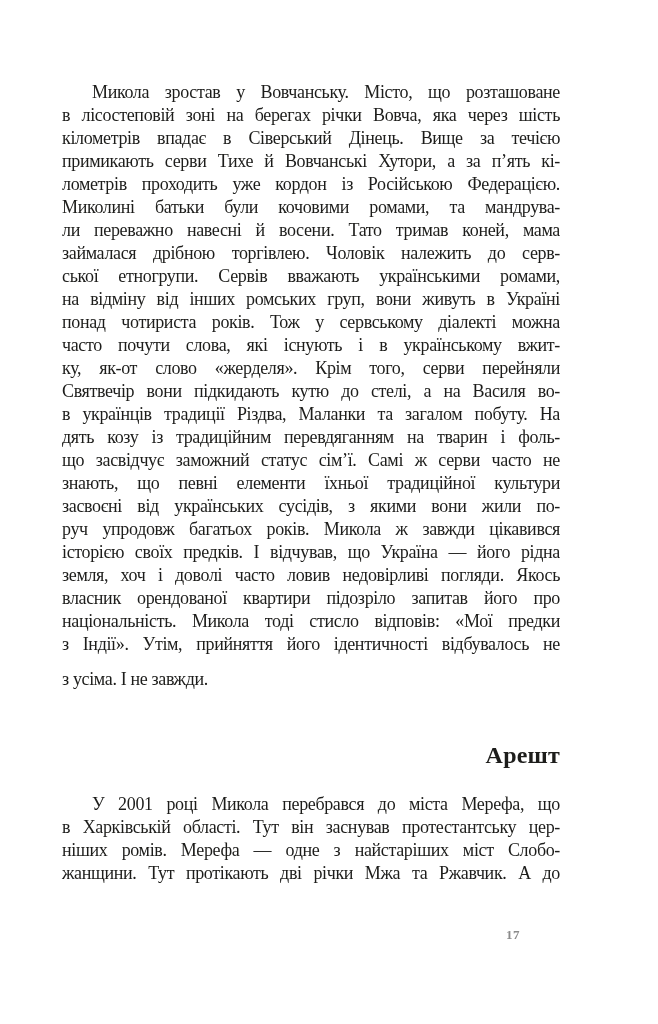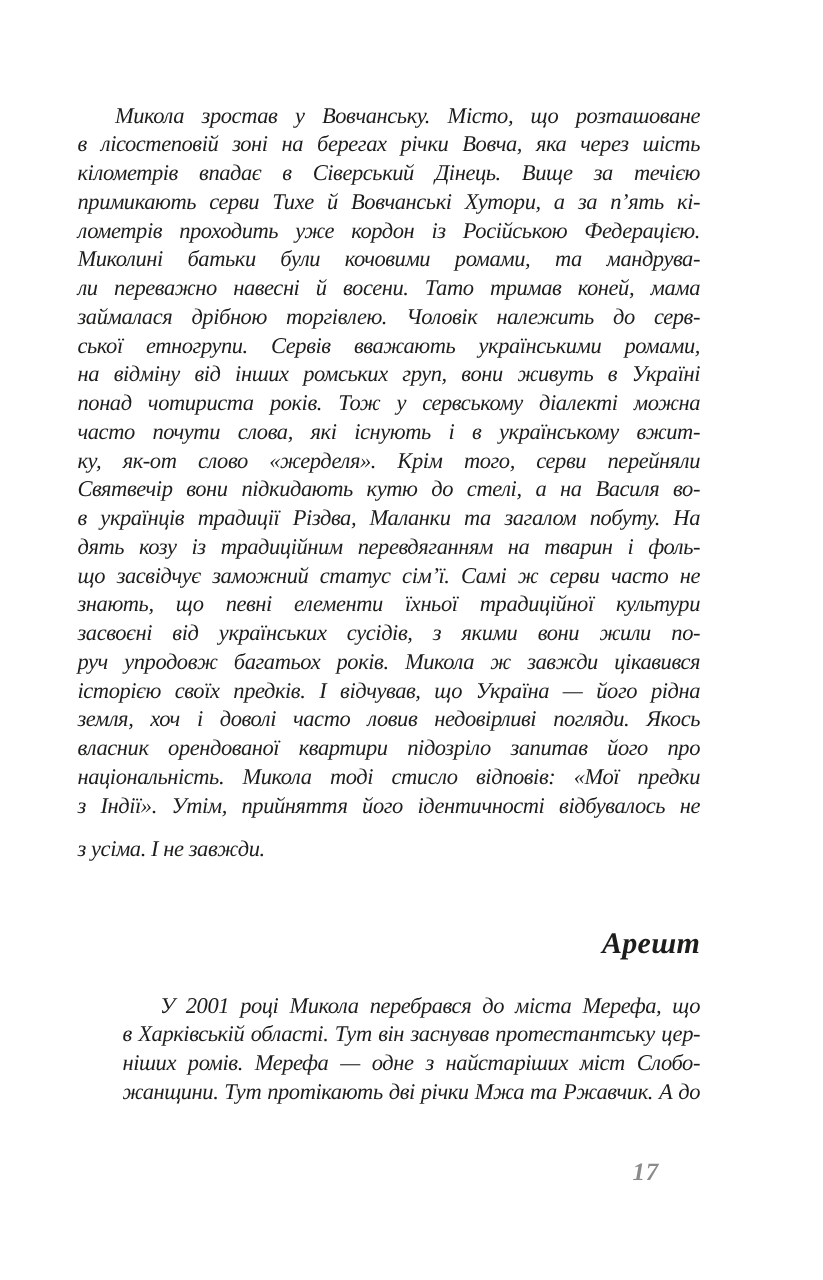--- a/index.html
+++ b/index.html
@@ -6,21 +6,20 @@
   body {
     width: 658px; height: 1024px;
     background: #ffffff;
     font-family: "Liberation Serif", "DejaVu Serif", serif;
     overflow: hidden;
   }
   .page {
     position: relative;
     width: 658px; height: 758px;
     background: #ffffff;
-    font-style: italic;
   }
   .text-block {
     position: absolute;
     left: 62px; top: 81px;
     width: 498px;
     color: #1d1d1b;
   }
   .line {
     font-size: 18px;
     line-height: 23px;
@@ -33,25 +32,25 @@
   .line.indent { padding-left: 30px; }
   .line.lastline { text-align-last: left; margin-top: 12px; }
   .chapter-heading {
     margin-top: 48px;
     font-size: 24px;
     font-weight: 700;
     line-height: 32px;
     text-align: right;
     letter-spacing: 0.2px;
   }
-  .para2 { margin-top: 22px; margin-left: 36px; }
+  .para2 { margin-top: 22px; }
   .folio {
     position: absolute;
     left: 506px; top: 927px;
-    font-size: 20px;
+    font-size: 13px;
     font-weight: 600;
     color: #8b8b8b;
     letter-spacing: 0.5px;
   }
 </style>
 </head>
 <body>
 
 <div class="page" style="background: rgb(255, 255, 255);">
   <div class="text-block" style="color: rgb(29, 29, 27);">

